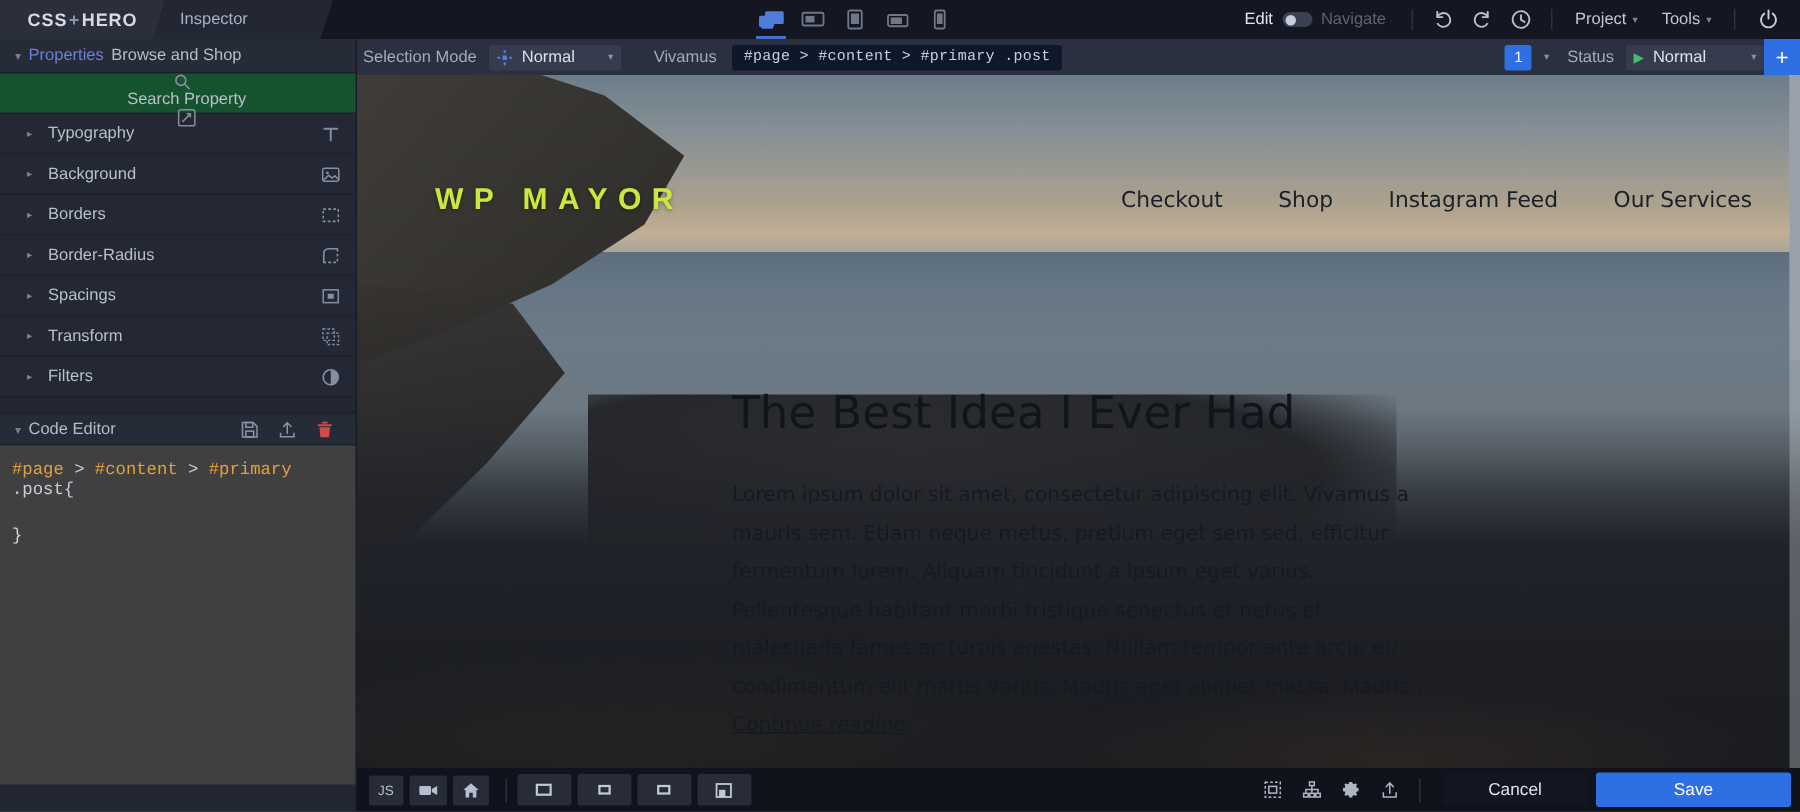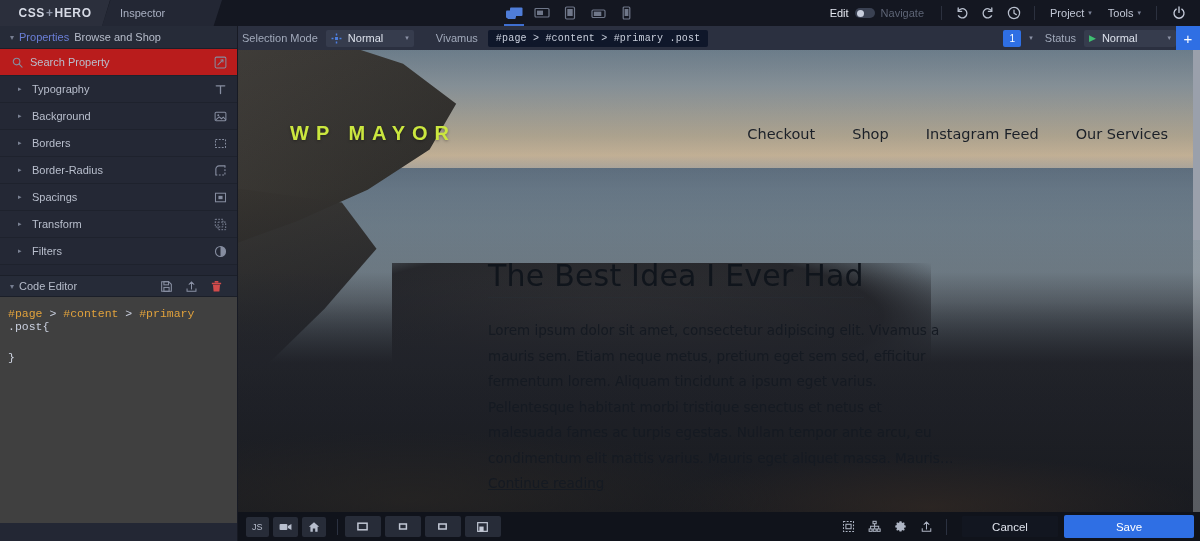--- a/index.html
+++ b/index.html
@@ -114,21 +114,21 @@
   }
   .tw { font-size: 8px; color: #767d90; }
   .panel-head .accent { color: #6b7fd7; }
   .prop-list { border-top: 1px solid #1b1f29; }
   .prop-row {
     height: 27px; display: flex; align-items: center;
     padding: 0 0 0 18px; font-size: 11px; color: #b9bfcd;
     border-bottom: 1px solid #1e222d;
     background: #242835;
   }
-  .prop-row.search { background: #b91c1c; padding-left: 12px; }
+  .prop-row.search { background: #14532d; padding-left: 12px; flex-direction: column; }
   .prop-row .arrow { width: 14px; font-size: 7px; color: #7b8294; }
   .prop-row .txt { flex: 1; }
   .prop-row .rt-ic {
     width: 34px; display: flex; align-items: center; justify-content: center;
     color: #868da0;
   }
   .search-ic { color: #868da0; margin-right: 7px; display: flex; }
 
   .code-head {
     margin-top: 10px; height: 22px; display: flex; align-items: center;

